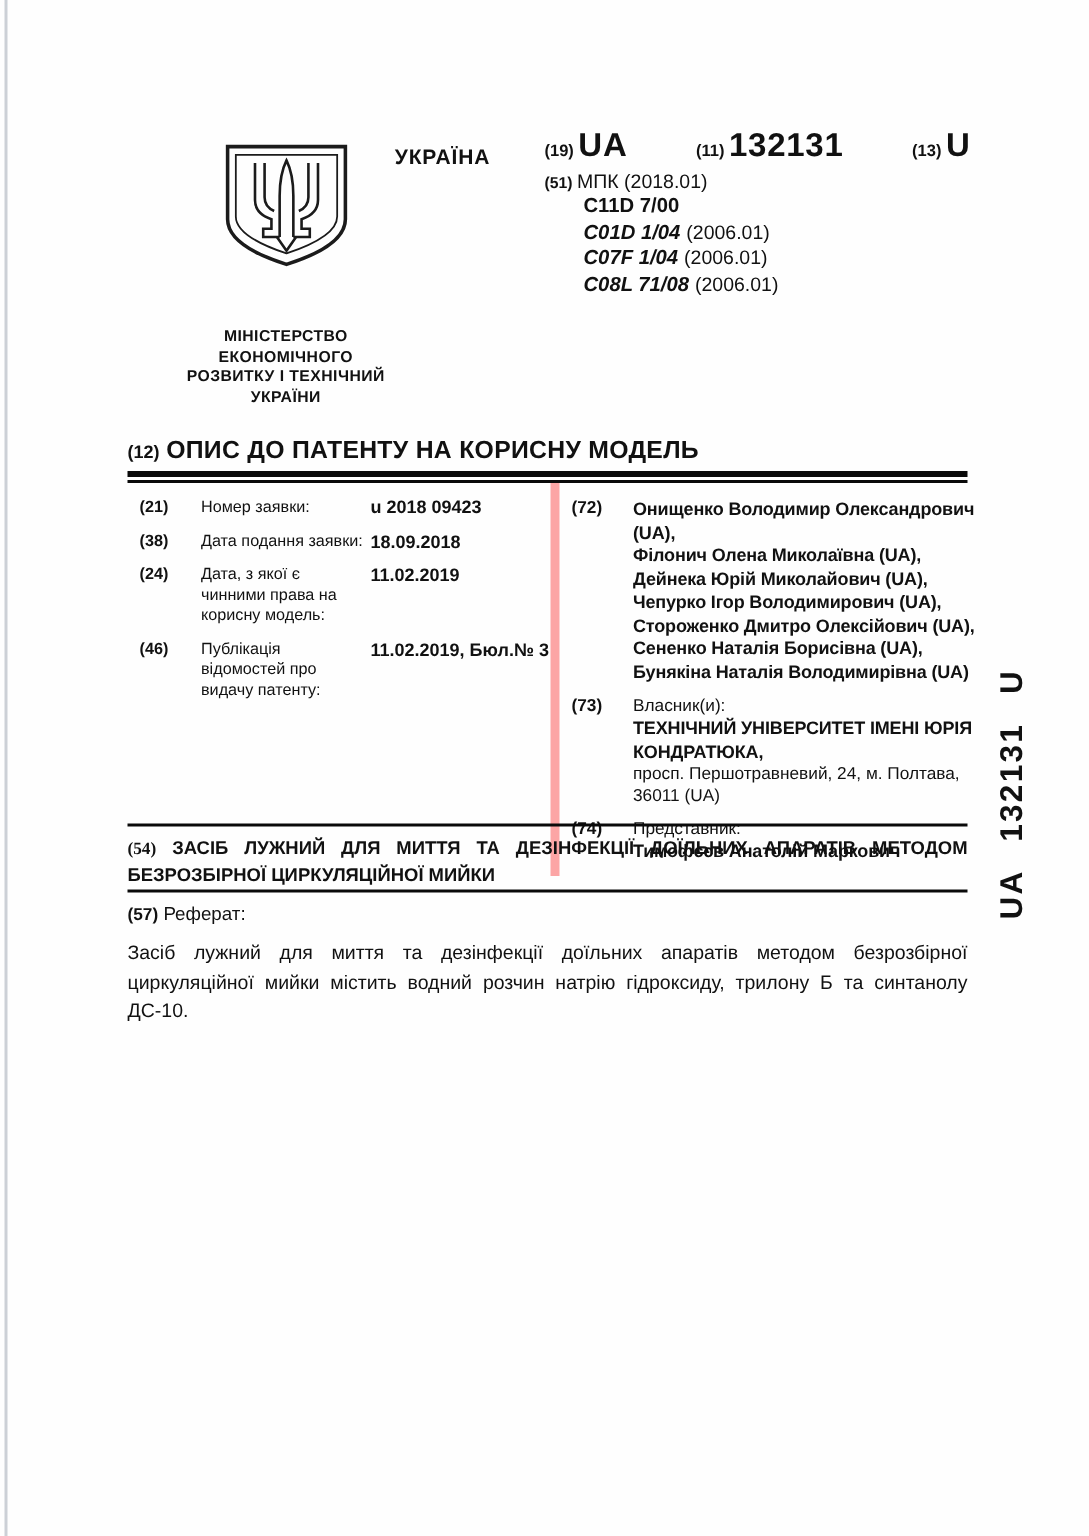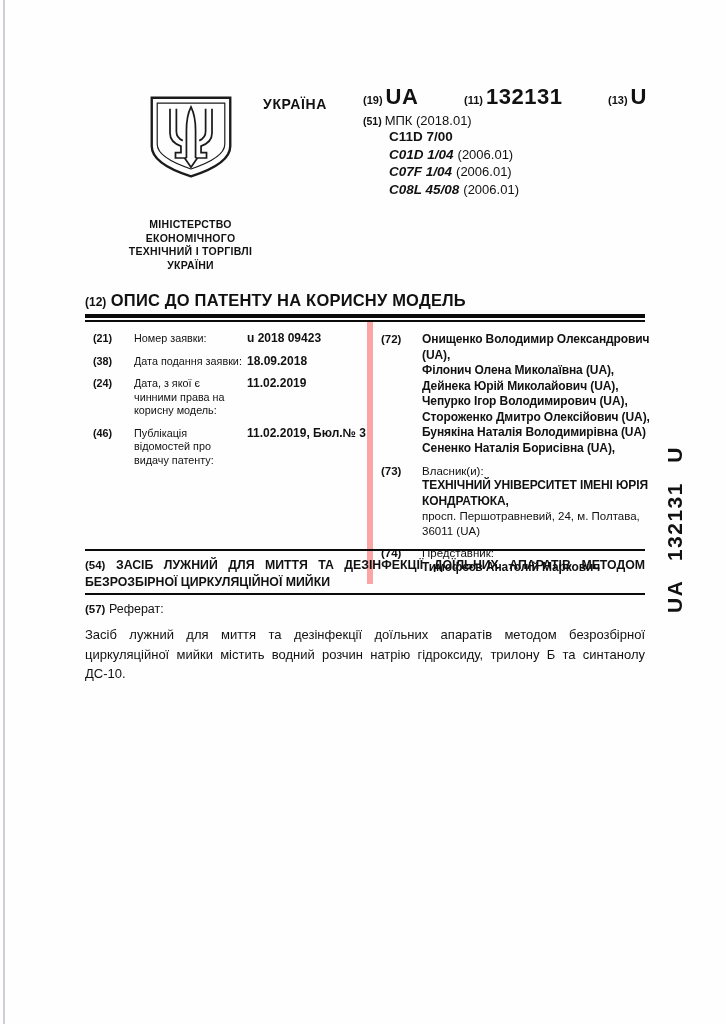--- a/index.html
+++ b/index.html
@@ -55,21 +55,21 @@
   .rlabel{font-size:11.5px;line-height:14px;}
   .r-line{font-weight:bold;font-size:12px;line-height:15.5px;white-space:nowrap;letter-spacing:-0.1px;}
   .r-line-reg{font-weight:normal;font-size:11.5px;line-height:14.5px;white-space:nowrap;}
 
   .rule{position:absolute;left:0;width:560px;height:0;border-top:2.5px solid #0a0a0a;}
   .rule-1{top:549px;}
   .rule-2{top:593px;border-top-width:2px;}
 
   .title-block{position:absolute;left:0;top:557px;width:560px;
                font-weight:bold;font-size:12.3px;line-height:16.5px;text-align:justify;}
-  .t-num{font-size:11.5px;}
+  .t-num{font-size:11.5px;font-family:Liberation Serif, serif;}
 
   .abstract{position:absolute;left:0;top:602px;width:560px;}
   .abs-label{font-size:12.5px;}
   .abs-num{font-weight:bold;font-size:11.5px;}
   .abs-text{margin:9px 0 0 0;font-size:13px;line-height:19.5px;text-align:justify;}
 
   .vertical-code{position:absolute;left:663px;top:613px;transform:rotate(-90deg);
                  transform-origin:0 0;white-space:nowrap;
                  font-weight:bold;font-size:21px;letter-spacing:1.5px;word-spacing:12px;}
 </style>
@@ -122,29 +122,29 @@
           <div class="ipc-entry">
           <span class="ipc-code">C11D 7/00</span><span class="ipc-year"></span>
         </div>
           <div class="ipc-entry">
           <span class="ipc-code">C01D 1/04</span><span class="ipc-year">(2006.01)</span>
         </div>
           <div class="ipc-entry">
           <span class="ipc-code">C07F 1/04</span><span class="ipc-year">(2006.01)</span>
         </div>
           <div class="ipc-entry">
-          <span class="ipc-code">C08L 45/08</span><span class="ipc-year">(2006.01)</span>
+          <span class="ipc-code">C08L 71/08</span><span class="ipc-year">(2006.01)</span>
         </div>
         </div>
     </div>
 
     <div class="ministry">
         <div>МІНІСТЕРСТВО</div>
         <div>ЕКОНОМІЧНОГО</div>
-        <div>ТЕХНІЧНИЙ І ТОРГІВЛІ</div>
+        <div>РОЗВИТКУ І ТЕХНІЧНИЙ</div>
         <div>УКРАЇНИ</div>
       </div>
 
     <div class="doc-type">
       <span class="dt-num">(12)</span>
       <span class="dt-title">ОПИС ДО ПАТЕНТУ НА КОРИСНУ МОДЕЛЬ</span>
     </div>
     <div class="double-rule"></div>
 
     <div class="biblio">
@@ -174,22 +174,22 @@
         <div class="rrow">
           <span class="rnum">(72)</span>
           <div>
             <div>
                 <div class="r-line">Онищенко Володимир Олександрович</div>
                 <div class="r-line">(UA),</div>
                 <div class="r-line">Філонич Олена Миколаївна (UA),</div>
                 <div class="r-line">Дейнека Юрій Миколайович (UA),</div>
                 <div class="r-line">Чепурко Ігор Володимирович (UA),</div>
                 <div class="r-line">Стороженко Дмитро Олексійович (UA),</div>
+                <div class="r-line">Сененко Наталія Борисівна (UA),</div>
                 <div class="r-line">Бунякіна Наталія Володимирівна (UA)</div>
-                <div class="r-line">Сененко Наталія Борисівна (UA),</div>
               </div>
           </div>
         </div>
         <div class="rrow">
           <span class="rnum">(73)</span>
           <div>
             <div class="rlabel">Власник(и):</div>
             <div>
                 <div class="r-line">ТЕХНІЧНИЙ УНІВЕРСИТЕТ ІМЕНІ ЮРІЯ</div>
                 <div class="r-line">КОНДРАТЮКА,</div>

